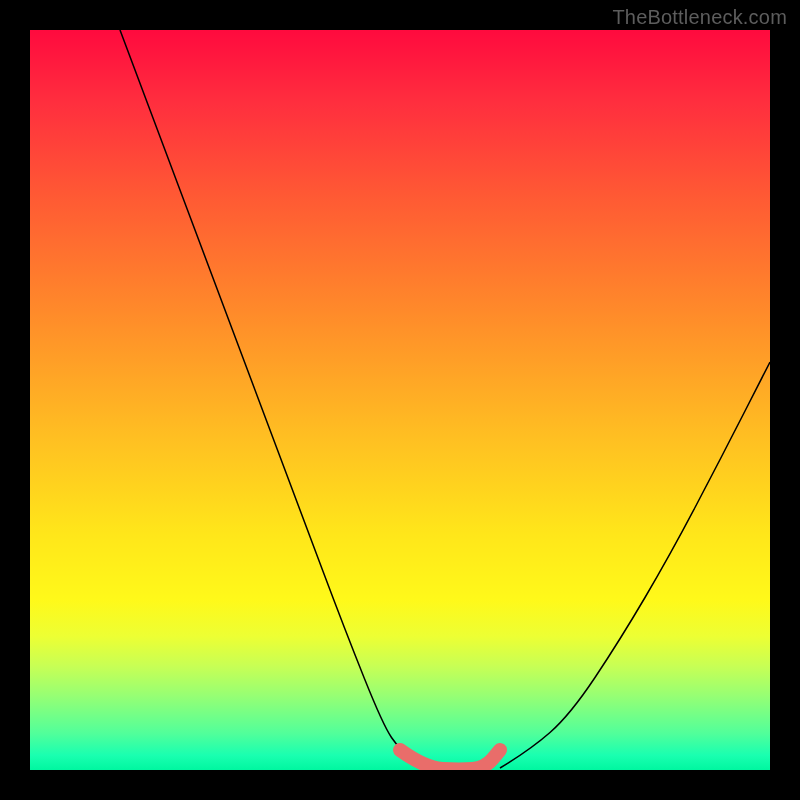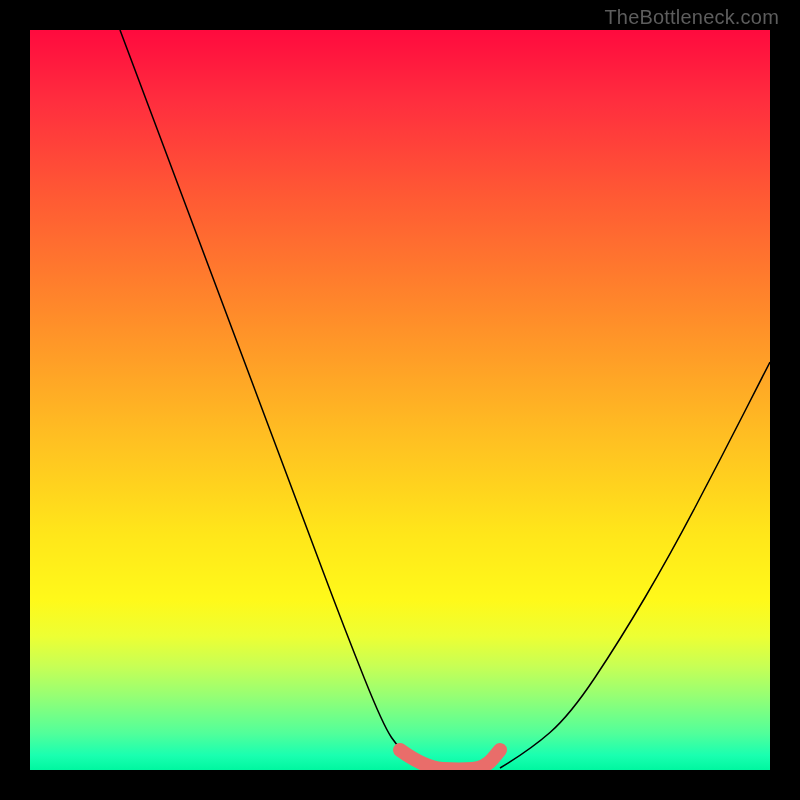--- a/index.html
+++ b/index.html
@@ -28,21 +28,21 @@
       #c7ff55 86%,
       #96ff74 90%,
       #52ff9a 95%,
       #1affb0 98%,
       #00f7a0 100%
     );
   }
   .watermark {
     position: absolute;
     top: 6px;
-    right: 21px;
+    right: 13px;
     font-family: Arial, Helvetica, sans-serif;
     font-size: 20px;
     font-weight: 500;
     color: #5d5d5d;
     letter-spacing: 0.2px;
   }
   svg.curves {
     position: absolute;
     left: 0;
     top: 0;

